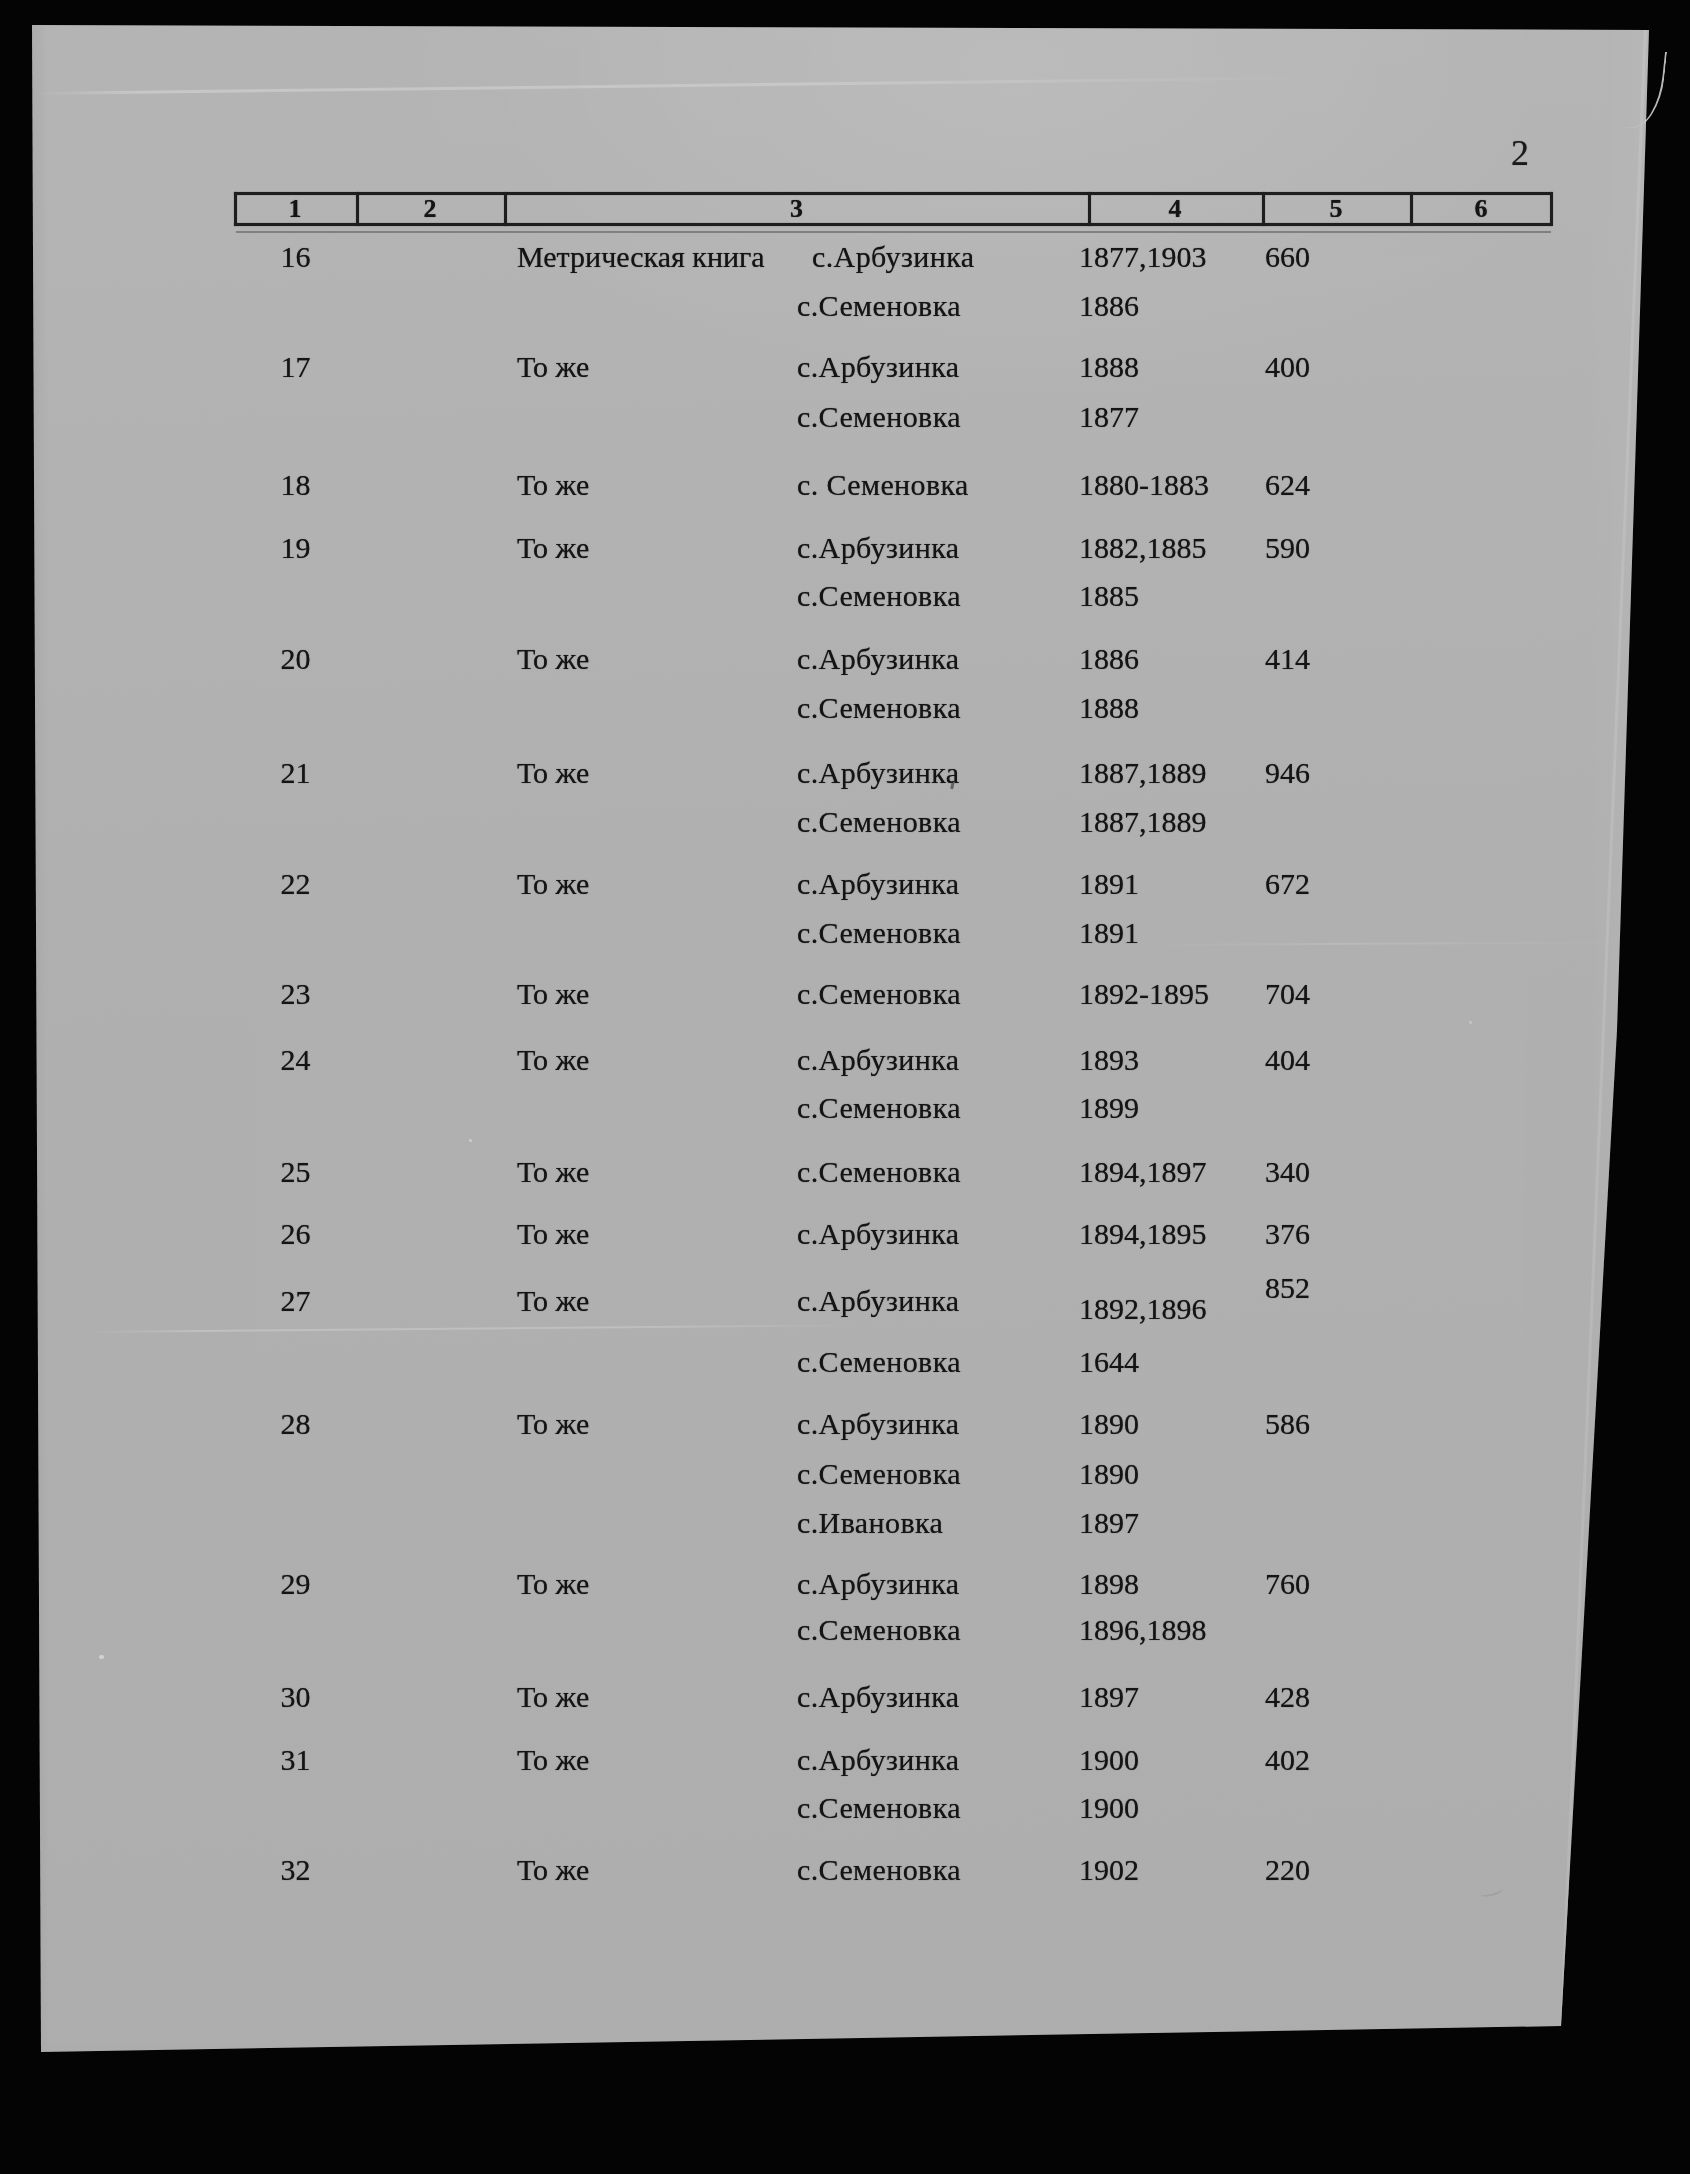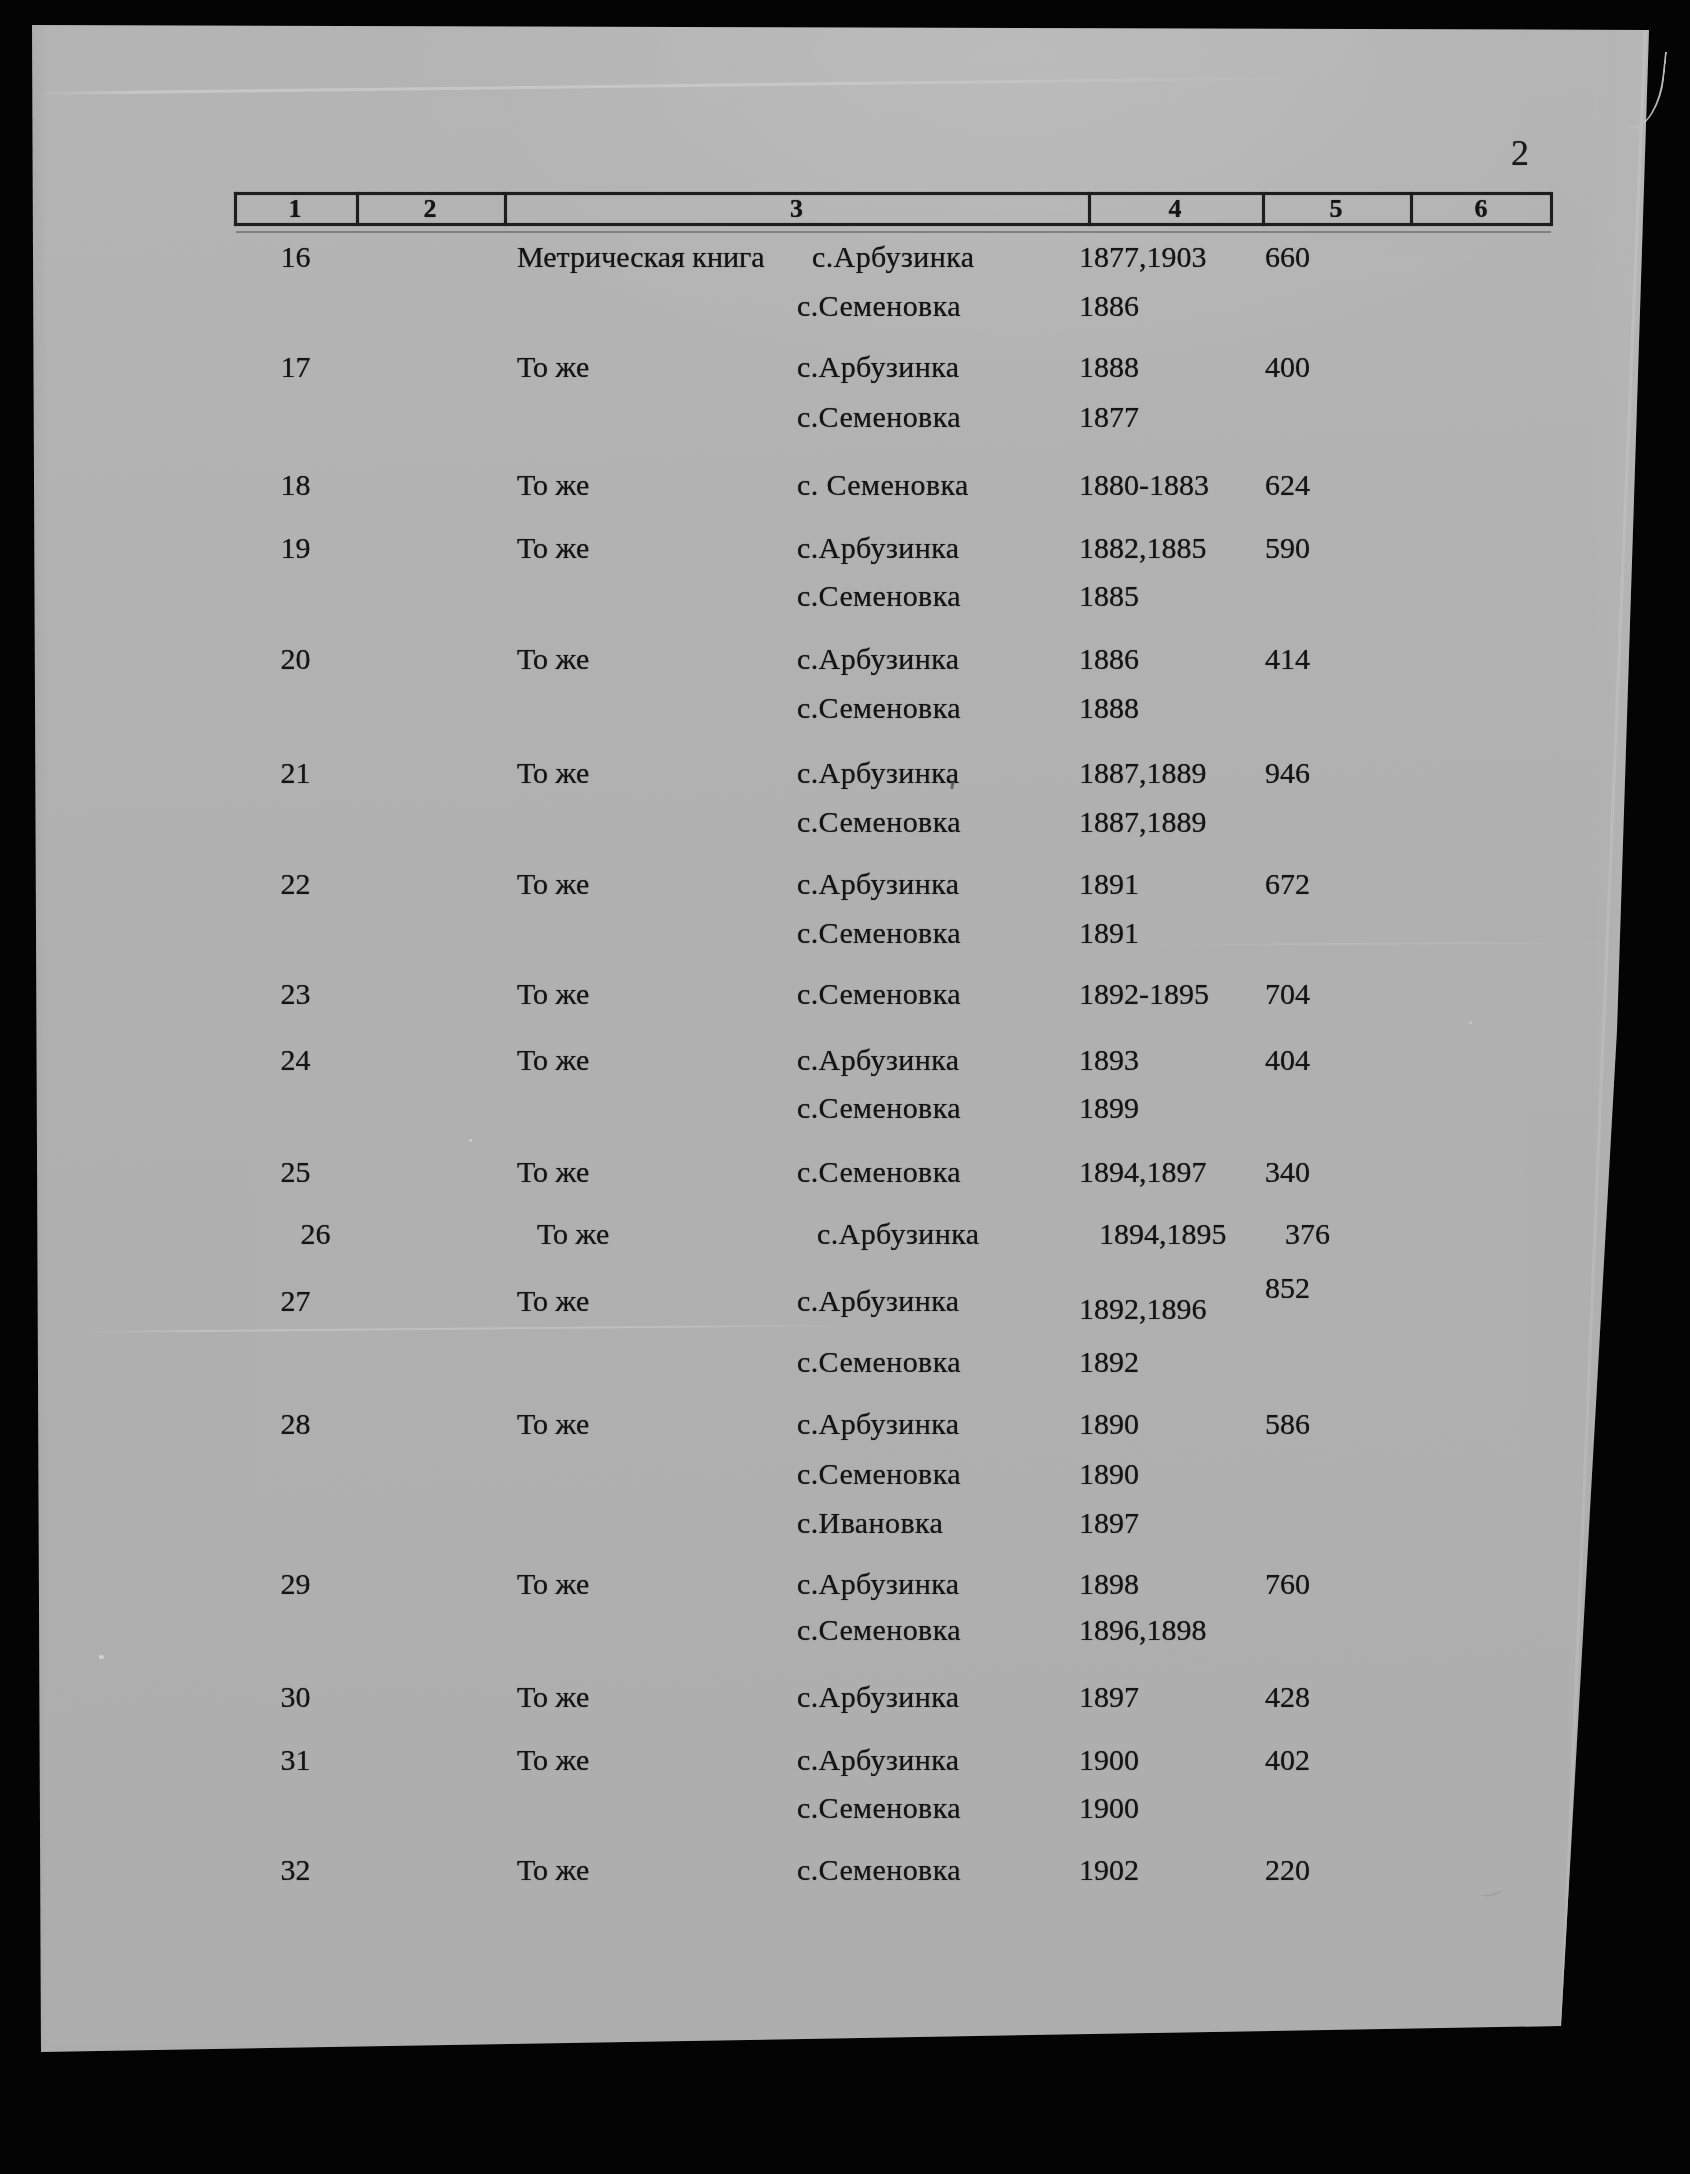--- a/index.html
+++ b/index.html
@@ -231,37 +231,37 @@
           <div class="t place">с.Семеновка</div>
           <div class="t years">1899</div>
         </div>
         <div class="row-line" style="top: 1152px;">
           <div class="t no">25</div>
           <div class="t desc">То же</div>
           <div class="t pages">340</div>
           <div class="t place">с.Семеновка</div>
           <div class="t years">1894,1897</div>
         </div>
-        <div class="row-line" style="top: 1214px; margin-left: 20px;">
+        <div class="row-line" style="top: 1214px;">
           <div class="t no">26</div>
           <div class="t desc">То же</div>
           <div class="t pages">376</div>
           <div class="t place">с.Арбузинка</div>
           <div class="t years">1894,1895</div>
         </div>
         <div class="row-line" style="top: 1281px;">
           <div class="t no">27</div>
           <div class="t desc">То же</div>
           <div class="t pages" style="top: -13.4px;">852</div>
           <div class="t place">с.Арбузинка</div>
           <div class="t years" style="top: 8px;">1892,1896</div>
         </div>
         <div class="row-line" style="top: 1342px;">
           <div class="t place">с.Семеновка</div>
-          <div class="t years">1892</div>
+          <div class="t years">1644</div>
         </div>
         <div class="row-line" style="top: 1404px;">
           <div class="t no">28</div>
           <div class="t desc">То же</div>
           <div class="t pages">586</div>
           <div class="t place">с.Арбузинка</div>
           <div class="t years">1890</div>
         </div>
         <div class="row-line" style="top: 1454px;">
           <div class="t place">с.Семеновка</div>

